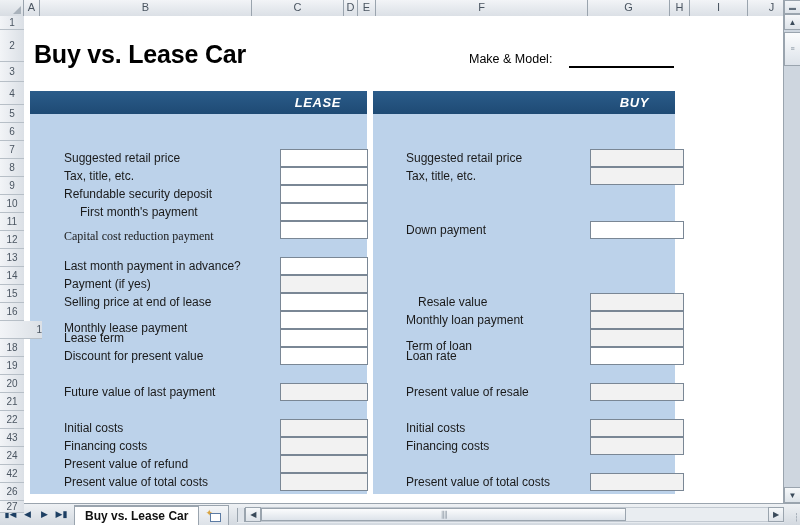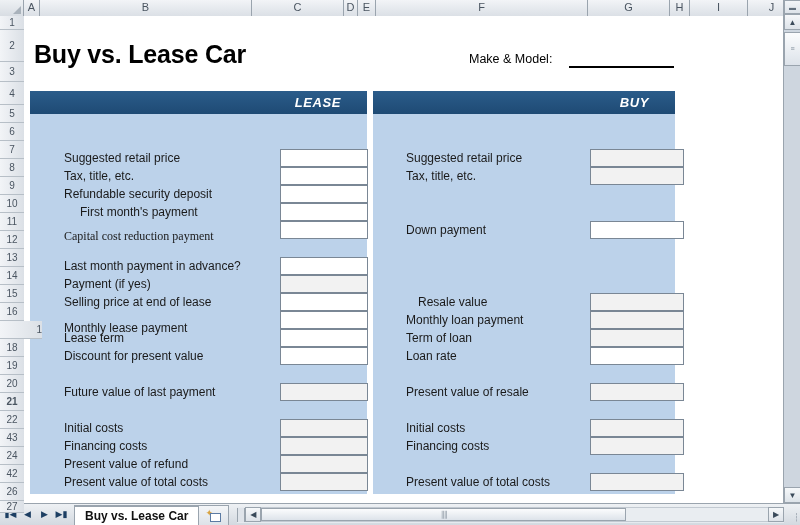--- a/index.html
+++ b/index.html
@@ -353,21 +353,21 @@
         <div class="row-head" style="height: 18px;">11</div>
         <div class="row-head" style="height: 18px;">12</div>
         <div class="row-head" style="height: 18px;">13</div>
         <div class="row-head" style="height: 18px;">14</div>
         <div class="row-head" style="height: 18px;">15</div>
         <div class="row-head" style="height: 18px;">16</div>
         <div class="row-head" style="height: 18px; padding-left: 42px;">17</div>
         <div class="row-head" style="height: 18px;">18</div>
         <div class="row-head" style="height: 18px;">19</div>
         <div class="row-head" style="height: 18px;">20</div>
-        <div class="row-head" style="height: 18px; font-weight: bold;">21</div>
+        <div class="row-head" style="height: 18px;">21</div>
         <div class="row-head" style="height: 18px;">22</div>
         <div class="row-head" style="height: 18px;">43</div>
         <div class="row-head" style="height: 18px;">24</div>
         <div class="row-head" style="height: 18px;">42</div>
         <div class="row-head" style="height: 18px;">26</div>
         <div class="row-head" style="height: 12px;">27</div>
       </div>
   </div>
 
   <div class="grid-canvas">
@@ -467,21 +467,21 @@
           </div>
           <div class="cell-box" style="top: 130px; left: 217px; width: 94px;"></div>
           <div class="field-row" style="top: 202px; left: 39px; margin-left: 6px;">
             <span class="field-label">Resale value</span>
           </div>
           <div class="cell-box locked" style="top: 202px; left: 217px; width: 94px;"></div>
           <div class="field-row" style="top: 220px; left: 33px;">
             <span class="field-label">Monthly loan payment</span>
           </div>
           <div class="cell-box locked" style="top: 220px; left: 217px; width: 94px;"></div>
-          <div class="field-row" style="top: 238px; left: 33px; text-align: right;">
+          <div class="field-row" style="top: 246px; left: 33px; text-align: right;">
             <span class="field-label">Term of loan</span>
           </div>
           <div class="cell-box locked" style="top: 238px; left: 217px; width: 94px;"></div>
           <div class="field-row" style="top: 256px; left: 33px;">
             <span class="field-label">Loan rate</span>
           </div>
           <div class="cell-box" style="top: 256px; left: 217px; width: 94px;"></div>
           <div class="field-row" style="top: 292px; left: 33px;">
             <span class="field-label">Present value of resale</span>
           </div>

